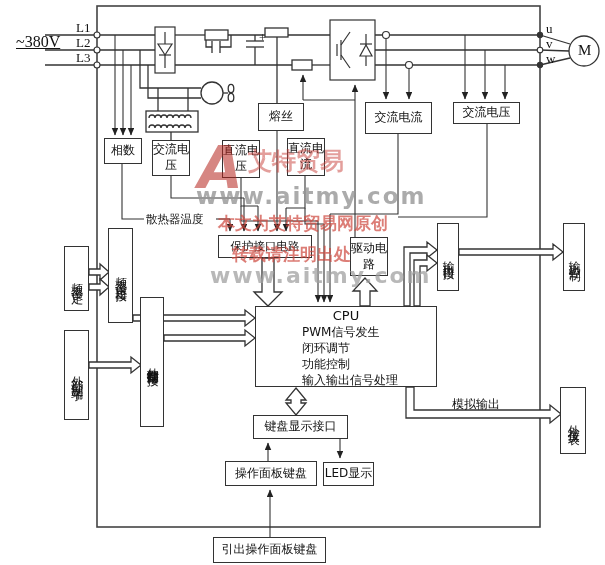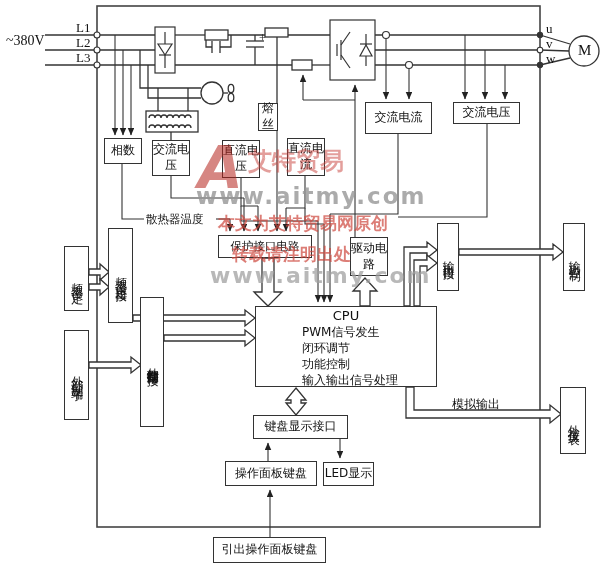--- a/index.html
+++ b/index.html
@@ -167,21 +167,21 @@
       <circle cx="97" cy="50" r="3" fill="#fff"></circle>
       <circle cx="97" cy="65" r="3" fill="#fff"></circle>
       <circle cx="386" cy="35" r="3.5" fill="#fff"></circle>
       <circle cx="409" cy="65" r="3.5" fill="#fff"></circle>
       <circle cx="540" cy="35" r="2.6" fill="#333"></circle>
       <circle cx="540" cy="50" r="2.8" fill="#fff"></circle>
       <circle cx="540" cy="65" r="2.6" fill="#333"></circle>
     </g>
   </svg>
 
-  <div class="box" style="left:258px;top:103px;width:20px;height:28px;">
+  <div class="box" style="left:258px;top:103px;width:46px;height:28px;">
       <span>熔丝</span>
     </div>
   <div class="box" style="left:104px;top:138px;width:38px;height:26px;">
       <span>相数</span>
     </div>
   <div class="box" style="left:152px;top:140px;width:38px;height:36px;">
       <span>交流电压</span>
     </div>
   <div class="box" style="left:222px;top:140px;width:38px;height:38px;">
       <span>直流电压</span>
@@ -238,21 +238,21 @@
   <div class="box" style="left:323px;top:462px;width:51px;height:24px;">
       <span>LED显示</span>
     </div>
   <div class="box" style="left:213px;top:537px;width:113px;height:26px;">
       <span>引出操作面板键盘</span>
     </div>
   <div class="box vbox" style="left:560px;top:387px;width:26px;height:67px;">
       <span>外接仪表</span>
     </div>
 
-  <div class="lbl serif" style="left:6px;top:33px;font-size:14px;">~380V</div>
+  <div class="lbl serif" style="left:16px;top:33px;font-size:16px;text-decoration:underline;">~380V</div>
   <div class="lbl serif" style="left:76px;top:20px;font-size:13px;">L1</div>
   <div class="lbl serif" style="left:76px;top:35px;font-size:13px;">L2</div>
   <div class="lbl serif" style="left:76px;top:50px;font-size:13px;">L3</div>
   <div class="lbl serif" style="left:546px;top:21px;font-size:13px;">u</div>
   <div class="lbl serif" style="left:546px;top:36px;font-size:13px;">v</div>
   <div class="lbl serif" style="left:546px;top:51px;font-size:13px;">w</div>
   <div class="lbl serif" style="left:578px;top:42px;font-size:15px;z-index:2;">M</div>
   <div class="lbl serif" style="left:259px;top:31px;font-size:12px;">+</div>
   <div class="lbl" style="left:146px;top:212px;font-size:11.5px;">散热器温度</div>
   <div class="lbl" style="left:452px;top:396px;font-size:12px;">模拟输出</div>

